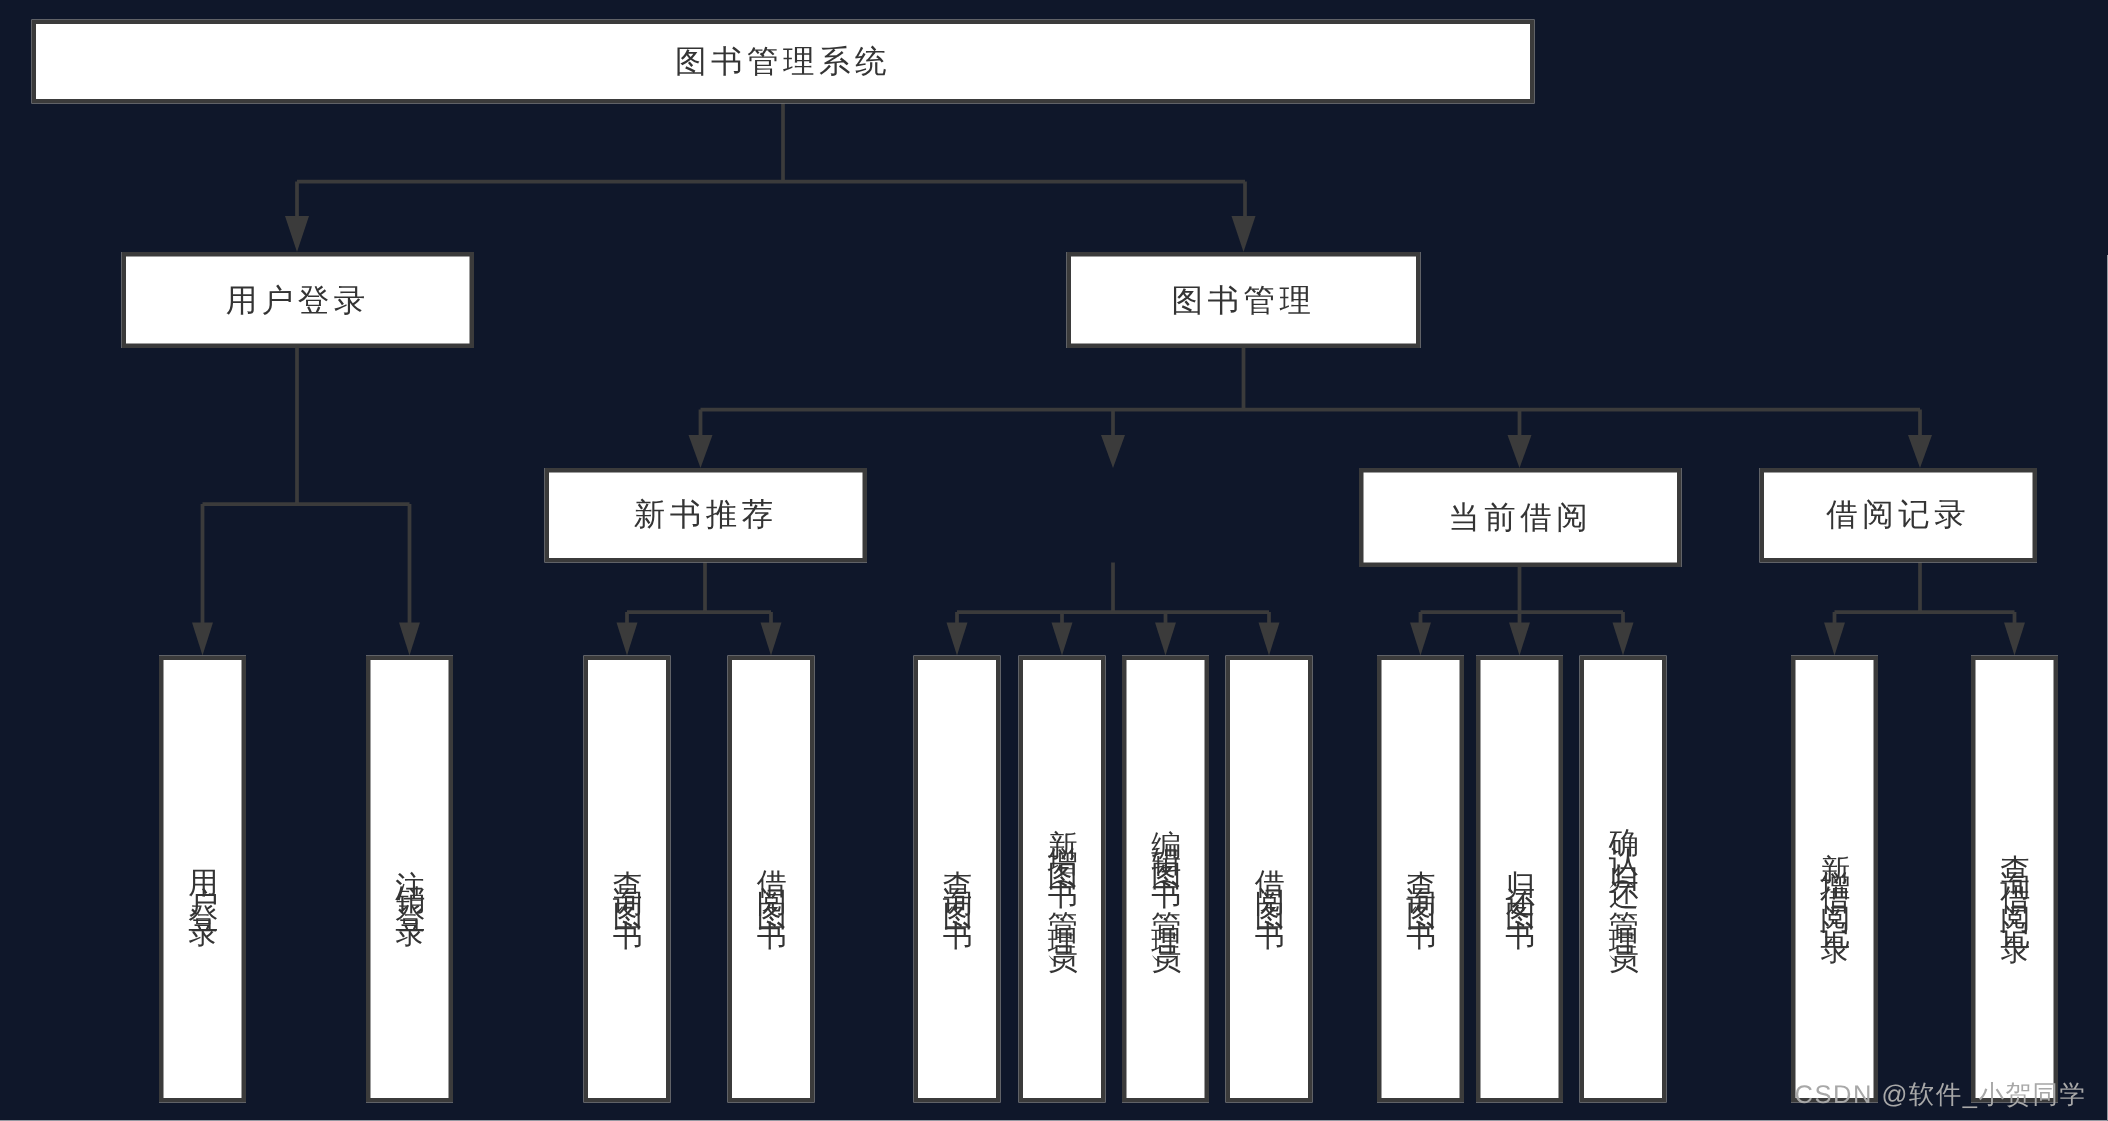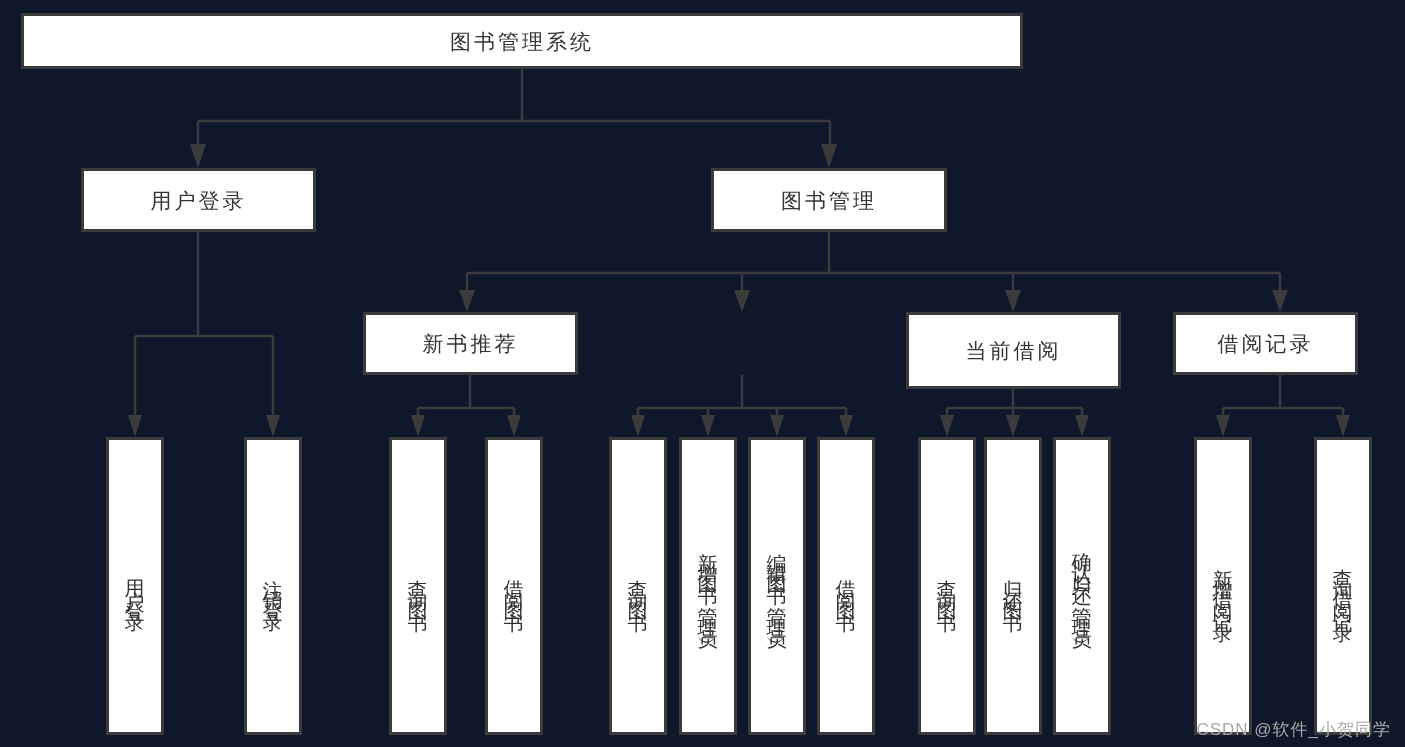--- a/index.html
+++ b/index.html
@@ -62,21 +62,21 @@
       <polygon points="1336,415 1350,415 1343,437"></polygon>
     </g>
   </svg>
 
   <div class="box h" style="left:21px;top:13px;width:1002px;height:56px">图书管理系统</div>
 
   <div class="box h" style="left:81px;top:168px;width:235px;height:64px">用户登录</div>
   <div class="box h" style="left:711px;top:168px;width:236px;height:64px">图书管理</div>
 
   <div class="box h" style="left:363px;top:312px;width:215px;height:63px">新书推荐</div>
-  <div class="box h" style="left:906px;top:312px;width:215px;height:77px">当前借阅</div>
+  <div class="box h" style="left:906px;top:312px;width:215px;height:66px">当前借阅</div>
   <div class="box h" style="left:1173px;top:312px;width:185px;height:63px">借阅记录</div>
 
   <div class="box v" style="left:106px;top:437px;width:58px;height:298px">用户登录</div>
   <div class="box v" style="left:244px;top:437px;width:58px;height:298px">注销登录</div>
 
   <div class="box v" style="left:389px;top:437px;width:58px;height:298px">查询图书</div>
   <div class="box v" style="left:485px;top:437px;width:58px;height:298px">借阅图书</div>
 
   <div class="box v" style="left:609px;top:437px;width:58px;height:298px">查询图书</div>
   <div class="box v" style="left:679px;top:437px;width:58px;height:298px">新增图书（管理员）</div>

